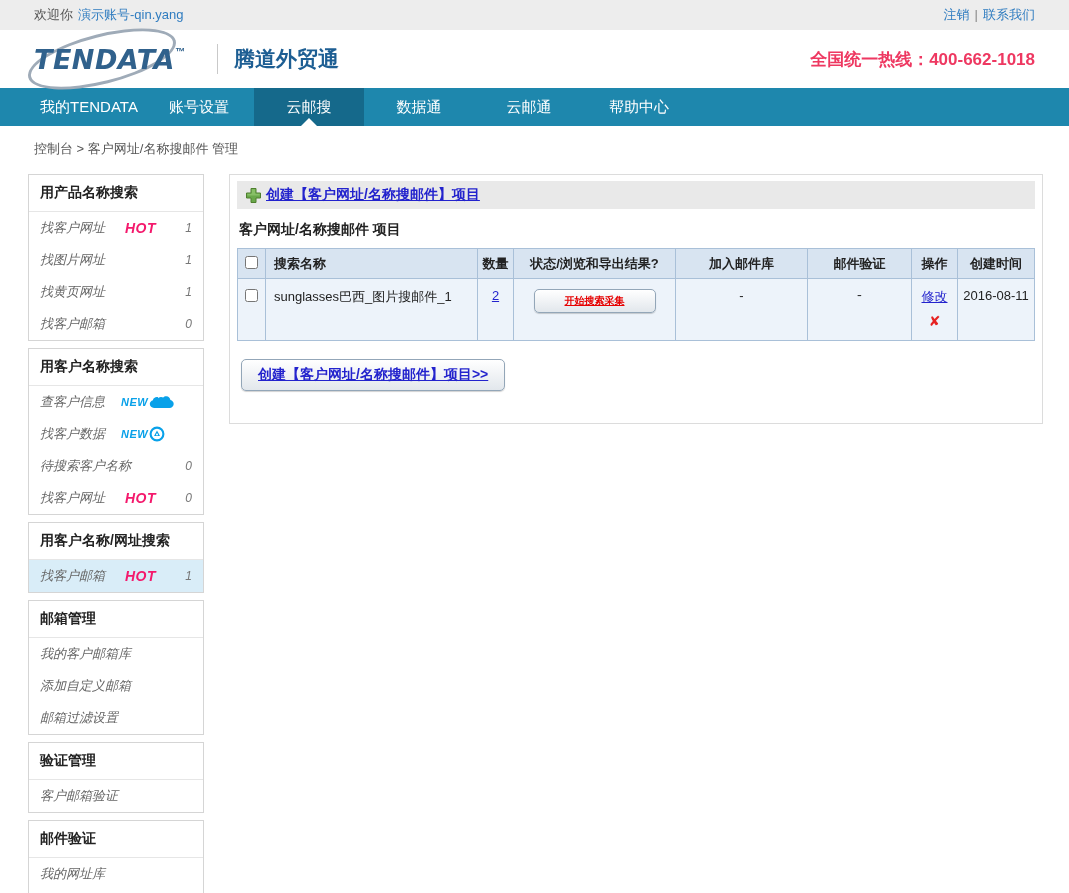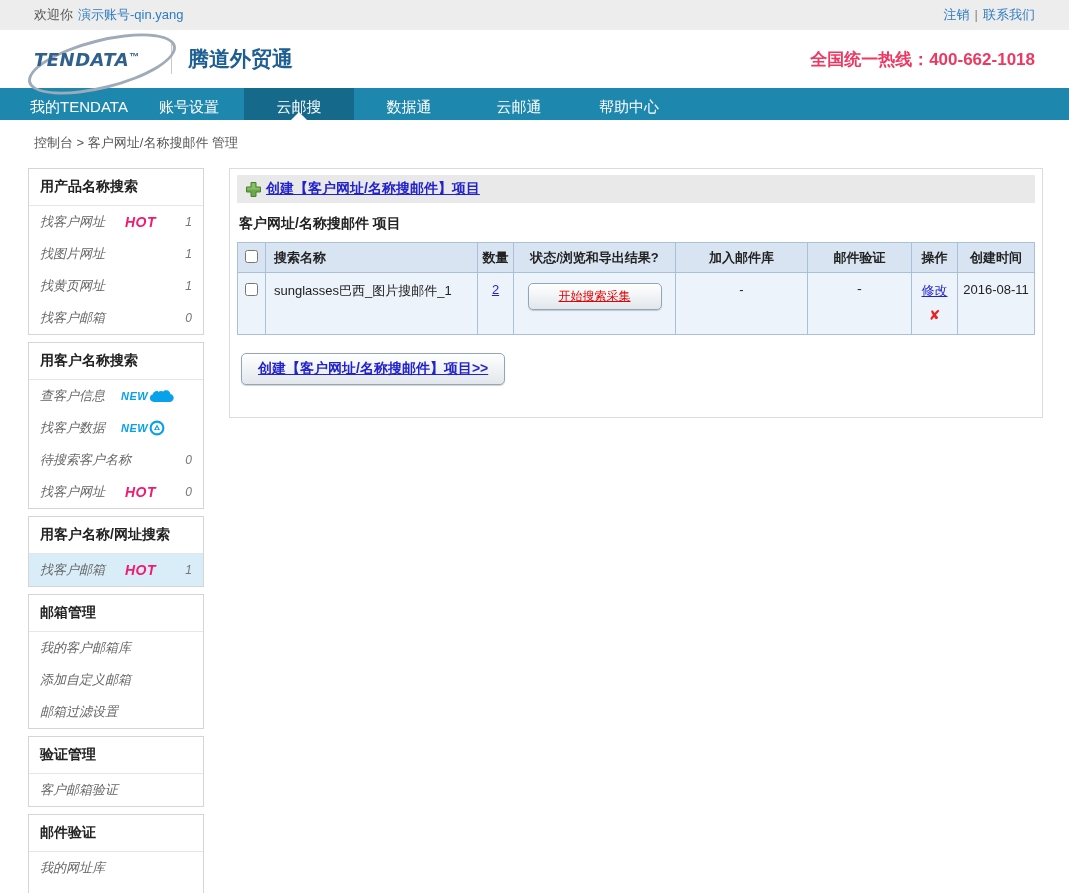--- a/index.html
+++ b/index.html
@@ -10,31 +10,31 @@
   .topbar { height:30px; background:#ededed; display:flex; align-items:center;
     padding:0 34px; font-size:13px; color:#555; }
   .topbar a { color:#2f7cc0; text-decoration:none; }
   .topbar .right { margin-left:auto; }
   .topbar .sep { color:#888; margin:0 5px; }
   .topbar .welcome { margin-right:5px; }
 
   
   .header { height:58px; display:flex; align-items:center; padding:0 34px; background:#fff; }
   .logo { position:relative; display:flex; align-items:flex-start; padding:4px 10px 4px 0; }
-  .logo-text { font-style:italic; font-weight:bold; font-size:18px; letter-spacing:0.5px;
+  .logo-text { font-style:italic; font-weight:bold; font-size:27px; letter-spacing:0.5px;
     color:#30618c; position:relative; z-index:2; font-family:"DejaVu Sans",sans-serif; }
   .logo-swoosh { position:absolute; left:-8px; top:-6px; width:152px; height:50px;
     border:3px solid #9fabb8; border-radius:50%; transform:rotate(-14deg); z-index:1; }
   .logo-tm { font-size:10px; font-weight:bold; color:#30618c; margin-top:2px; z-index:2; position:relative; }
   .header-divider { width:1px; height:30px; background:#c9c9c9; margin:0 16px 0 22px; }
   .product-name { font-size:21px; font-weight:bold; color:#1d5e93; }
   .hotline { margin-left:auto; font-size:17px; font-weight:bold; color:#ee3861; }
 
   
-  .navbar { height:32px; background:#1e87ad; display:flex; padding-left:24px; }
+  .navbar { height:38px; background:#1e87ad; display:flex; padding-left:34px; }
   .nav-tab { width:110px; line-height:38px; text-align:center; color:#fff; font-size:15px;
     cursor:pointer; position:relative; }
   .nav-tab.active { background:#15698b; }
   .nav-tab.active::after { content:""; position:absolute; bottom:0; left:50%;
     margin-left:-8px; border-left:8px solid transparent; border-right:8px solid transparent;
     border-bottom:8px solid #fff; }
 
   
   .breadcrumb { padding:14px 0 14px 34px; font-size:13px; color:#555; }
 
@@ -68,21 +68,21 @@
   .grid td.c-name { text-align:left; padding-left:8px; }
   .c-check { width:28px; } .c-name { width:212px; } .c-qty { width:36px; }
   .c-status { width:162px; } .c-join { width:132px; } .c-verify { width:104px;font-family:Liberation Mono, monospace; }
   .c-op { width:46px; }
   .grid input[type=checkbox], .grid th input[type=checkbox] { width:13px; height:13px; margin-top:1px; }
   a.blue-link { color:#2323cd; text-decoration:underline; cursor:pointer; }
 
   .btn { display:inline-block; border:1px solid #93a6b8; border-radius:5px;
     background:linear-gradient(#ffffff,#e2e7ec); box-shadow:0 1px 1px rgba(0,0,0,0.18);
     cursor:pointer; text-align:center; }
-  .btn-collect { padding:4px 30px; font-size:12px; font-weight:normal; color:#e60000;
+  .btn-collect { padding:4px 30px; font-size:10px; font-weight:bold; color:#e60000;
     text-decoration:underline; margin-top:1px; }
   .btn-create { padding:6px 16px; font-size:14px; font-weight:bold; color:#2323cd;
     text-decoration:underline; margin:18px 0 32px 4px; }
   .op-delete { display:block; color:#e62222; font-weight:bold; font-size:14px; margin-top:7px; cursor:pointer; }
   .op-edit { display:block; }
 </style>
 </head>
 <body>
 
 <div class="topbar">

